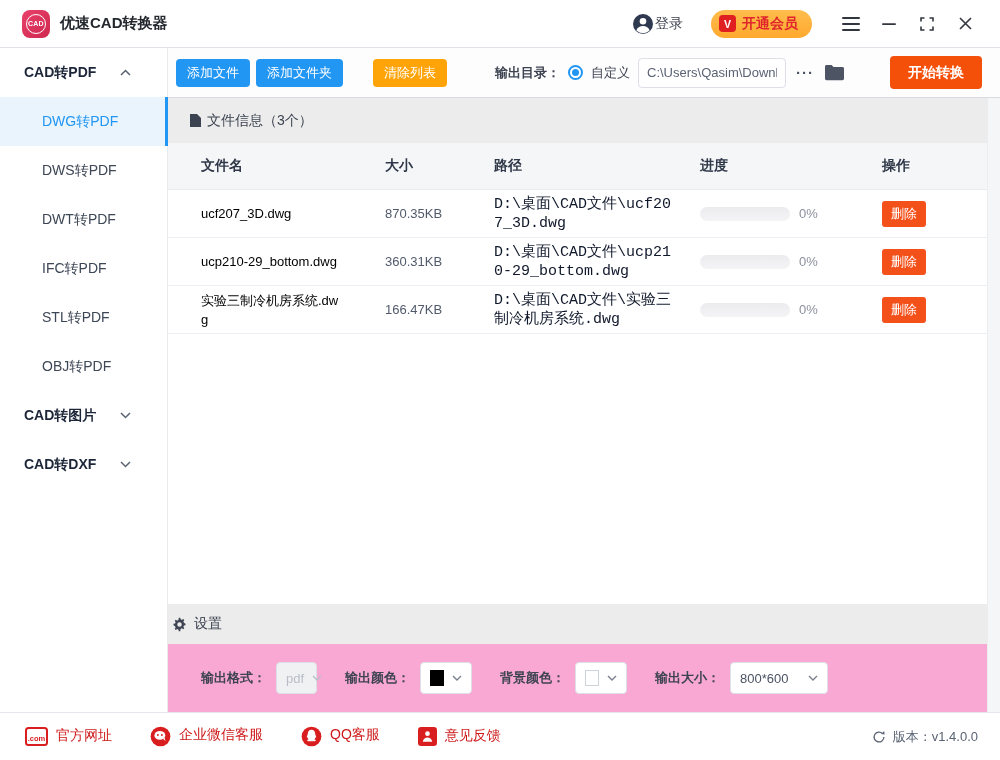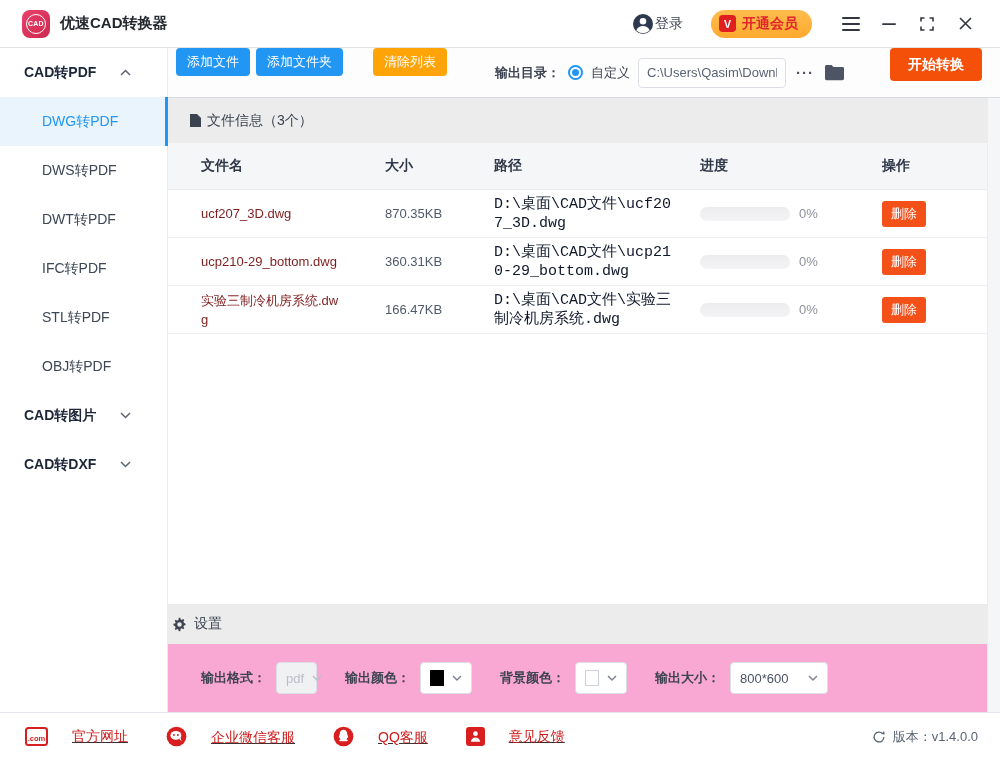--- a/index.html
+++ b/index.html
@@ -56,21 +56,21 @@
     font-size:14px; color:#3d4756; cursor:pointer; position:relative;
   }
   .side-item.selected { background:#e9f4fd; color:#2196f3; }
   .side-item.selected::after {
     content:""; position:absolute; right:-1px; top:0; bottom:0; width:3px; background:#2196f3;
   }
   
   .main { flex:1; display:flex; flex-direction:column; min-width:0; }
   .toolbar {
     height:50px; flex:0 0 50px; background:#fdfdfe; border-bottom:1px solid #d8dce1;
-    display:flex; padding:0 18px 0 8px;
+    display:flex; align-items:center; padding:0 18px 0 8px;
   }
   .btn { border:none; cursor:pointer; color:#fff; font-size:13px; border-radius:4px; height:28px; padding:0 11px; }
   .btn-blue { background:#2196f3; }
   .btn-orange { background:#ffa408; margin-left:30px; }
   .btn + .btn-blue { margin-left:6px; }
   .output-group { display:flex; align-items:center; margin-left:48px; gap:8px; }
   .output-label { font-size:13px; color:#3d4350; font-weight:bold; }
   .radio {
     width:15px; height:15px; border-radius:50%; border:2px solid #2196f3;
     display:inline-flex; align-items:center; justify-content:center; background:#fff; cursor:pointer;
@@ -100,21 +100,21 @@
     display:flex; align-items:center; padding-left:22px; gap:6px;
   }
   .fileinfo-title { font-size:14px; color:#3c4350; }
   .tgrid { display:grid; grid-template-columns:184px 109px 206px 182px 1fr; padding-left:33px; }
   .thead {
     height:47px; flex:0 0 47px; background:#f5f6f8; align-items:center;
     border-bottom:1px solid #e8ebf0;
   }
   .th { font-size:14px; font-weight:bold; color:#2f3848; }
   .trow { height:48px; flex:0 0 48px; align-items:center; background:#fff; border-bottom:1px solid #eceef3; }
-  .td-name { font-size:13px; color:#7f1d1d; padding-right:40px; word-break:break-all; line-height:19px; }
+  .td-name { font-size:13px; color:#000000; padding-right:40px; word-break:break-all; line-height:19px; }
   .td-size { font-size:13px; color:#515a6b; }
   .td-path { font-size:15px; color:#0f172a; padding-right:24px; word-break:break-all; line-height:19px;font-family:Liberation Mono, monospace; }
   .td-progress { display:flex; align-items:center; gap:9px; }
   .progress-pill {
     width:90px; height:14px; border-radius:7px;
     background:linear-gradient(180deg,#ececee,#f4f4f6);
   }
   .progress-label { font-size:13px; color:#8a919e; }
   .del-btn {
     width:44px; height:26px; border:none; border-radius:3px; background:#f4511a;
@@ -140,21 +140,21 @@
   .select.disabled .select-value { color:#b9bec9; }
   .swatch { width:16px; height:16px; }
   .swatch-black { background:#000; }
   .swatch-white { background:#fff; border:1px solid #cfd4dc; }
   .gap18 { margin-left:18px; }
   
   .footer {
     height:48px; flex:0 0 48px; background:#fff; border-top:1px solid #e4e7ed;
     display:flex; align-items:center; padding:0 22px 0 25px;
   }
-  .footer-link { display:flex; align-items:flex-end; gap:24px; cursor:pointer; margin-right:38px;text-decoration:underline; }
+  .footer-link { display:flex; align-items:flex-start; gap:8px; cursor:pointer; margin-right:38px; }
   .footer-link-label { font-size:14px; color:#ce1a1a; }
   .footer-spacer { flex:1; }
   .version { display:flex; align-items:center; gap:7px; }
   .version-label { font-size:13px; color:#5a6374; }
 </style>
 </head>
 <body>
 
 <div class="titlebar">
   <div class="logo">

